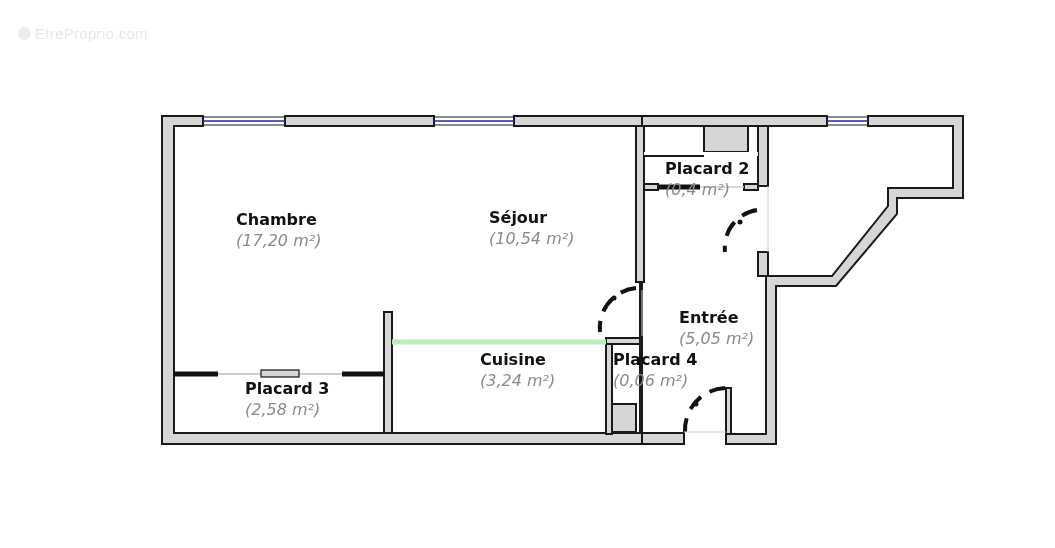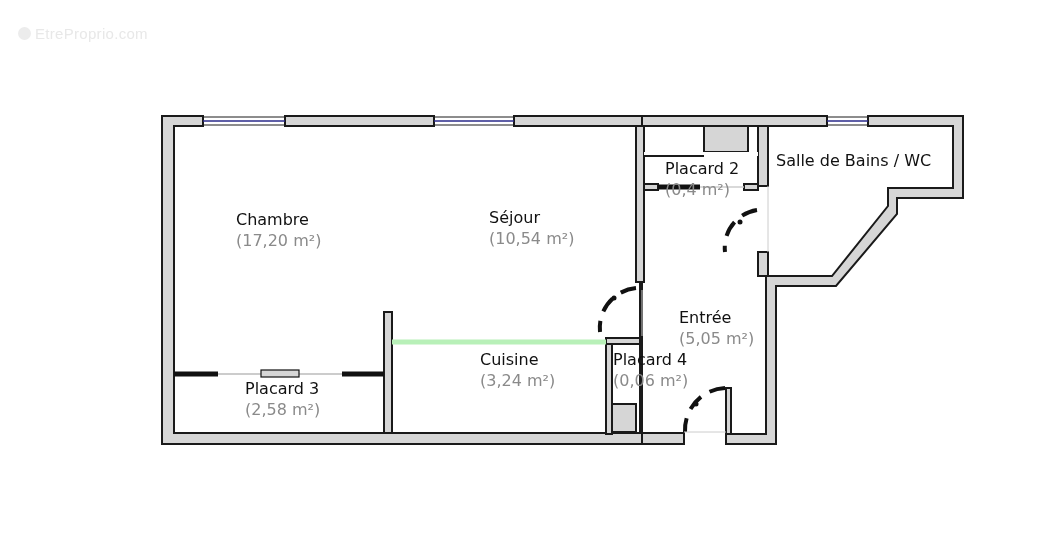--- a/index.html
+++ b/index.html
@@ -1,22 +1,22 @@
 <!DOCTYPE html>
 <html><head>
 <meta charset="utf-8">
 <style>
   html, body { margin:0; padding:0; background:#ffffff; }
   body { width:1055px; height:548px; position:relative; overflow:hidden; font-family:"DejaVu Sans", sans-serif; }
   .watermark { position:absolute; left:18px; top:25px; font-size:15px; color:#e8e8e8; font-family:"Liberation Sans", sans-serif; letter-spacing:0.3px; }
   .watermark .c { display:inline-block; width:13px; height:13px; border-radius:50%; background:#ececec; vertical-align:-1px; margin-right:4px; }
   svg.plan { position:absolute; left:0; top:0; }
   .room-label { position:absolute; text-align:left; white-space:nowrap; }
-  .room-name { font-weight:normal; font-size:16px; color:#111; line-height:20px; }
-  .room-area { font-size:16px; color:#8a8a8a; line-height:22px; }
+  .room-name { font-weight:bold; font-size:16px; color:#111; line-height:20px; }
+  .room-area { font-size:16px; color:#8a8a8a; line-height:22px;font-style:italic; }
 </style>
 </head>
 <body>
 
 <div class="watermark"><span class="c"></span><span>EtreProprio.com</span></div>
 
 <svg class="plan" width="1055" height="548" viewBox="0 0 1055 548">
   <g stroke="#1a1a1a" stroke-width="2" fill="#d6d6d6">
 
     <path d="M162 116 H203 V126 H174 V433 H640 V126 H514 V116 H642 V444 H162 Z"></path>
@@ -97,21 +97,20 @@
 </div>
 <div class="room-label" style="left:489px;top:208px">
   <div class="room-name">Séjour</div>
   <div class="room-area">(10,54 m²)</div>
 </div>
 <div class="room-label" style="left:665px;top:159px">
   <div class="room-name">Placard 2</div>
   <div class="room-area">(0,4 m²)</div>
 </div>
 <div class="room-label" style="left:776px;top:151px">
-  <div class="room-name">Salle de Bains / WC</div>
 </div>
 <div class="room-label" style="left:679px;top:308px">
   <div class="room-name">Entrée</div>
   <div class="room-area">(5,05 m²)</div>
 </div>
 <div class="room-label" style="left:613px;top:350px">
   <div class="room-name">Placard 4</div>
   <div class="room-area">(0,06 m²)</div>
 </div>
 <div class="room-label" style="left:480px;top:350px">

